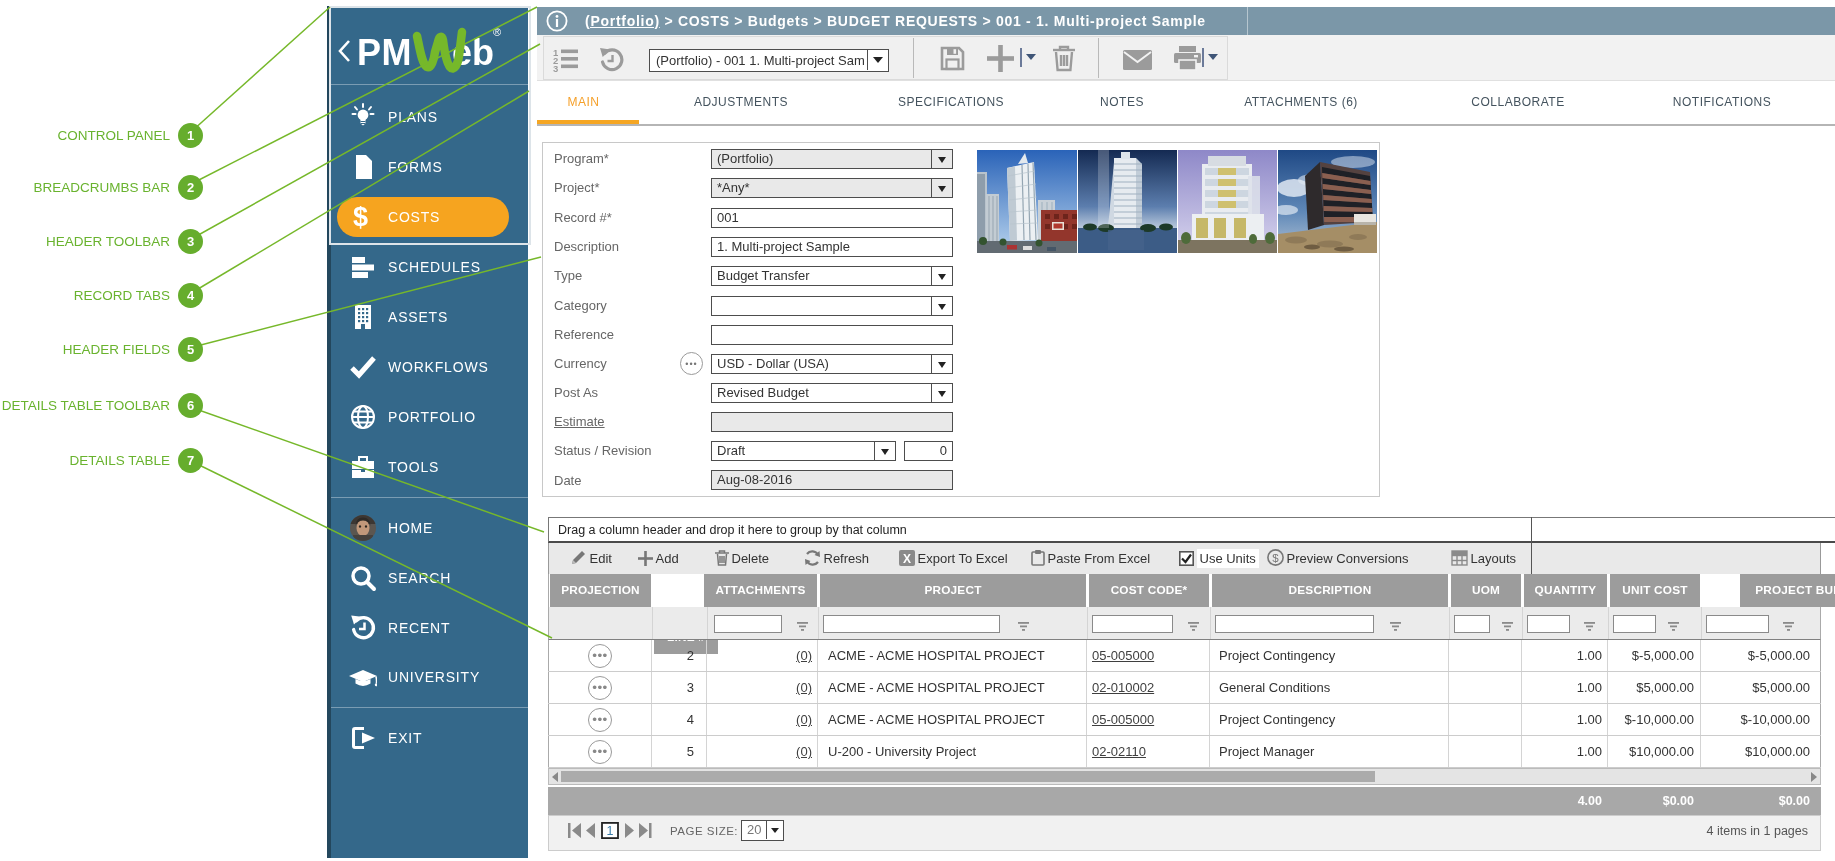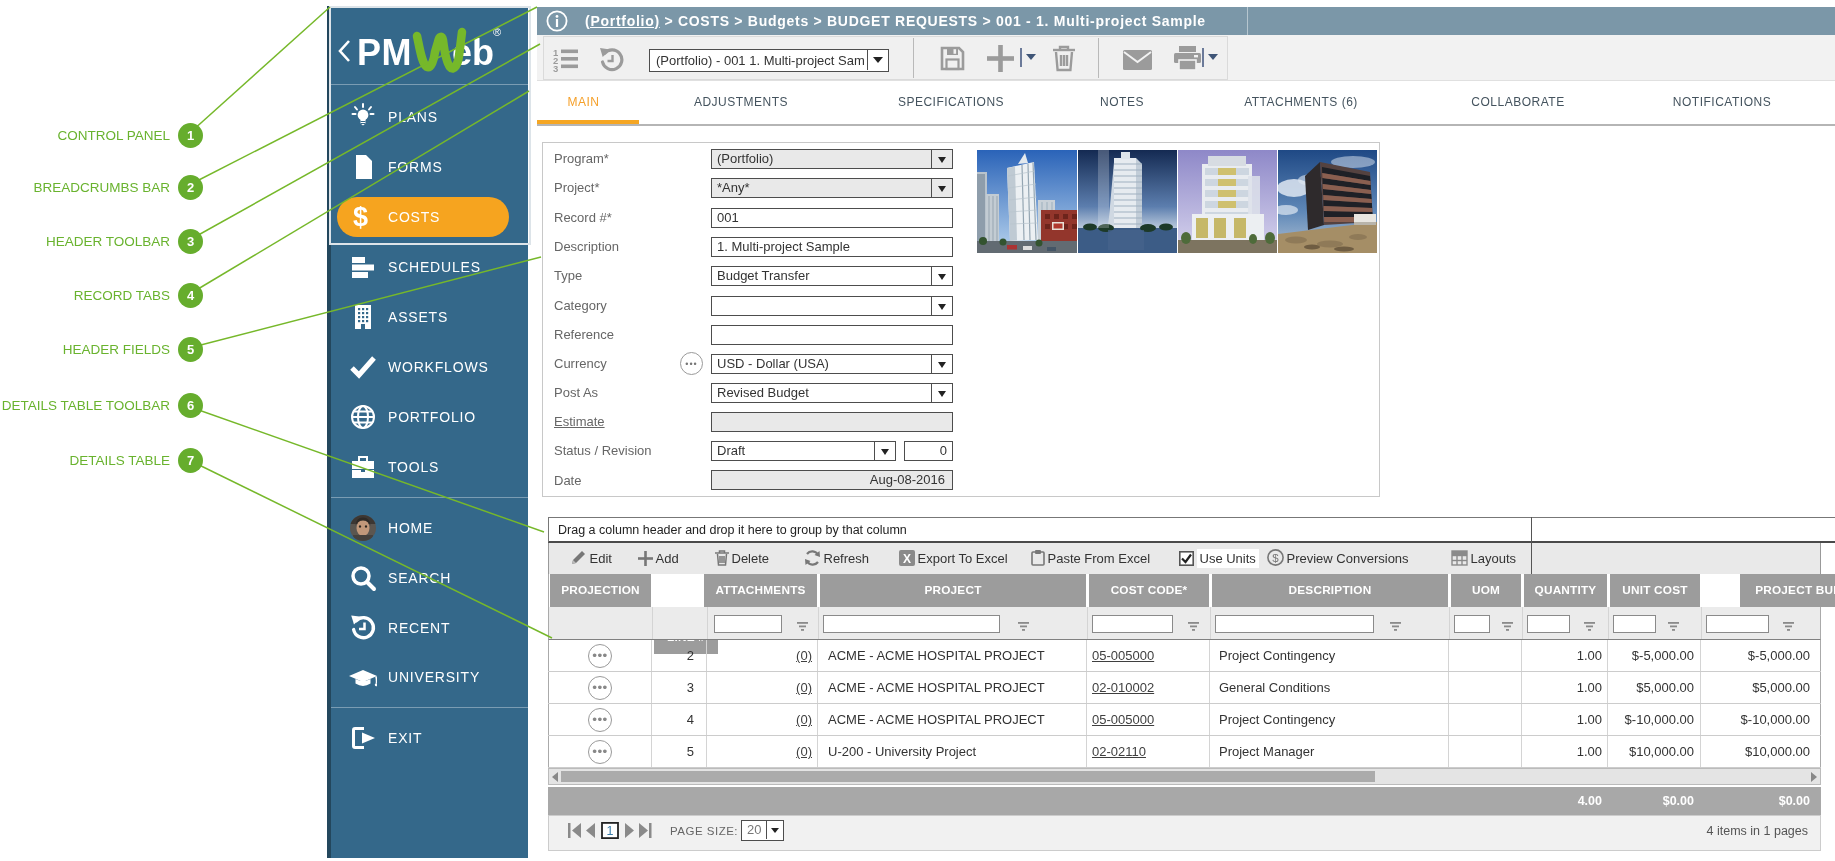--- a/index.html
+++ b/index.html
@@ -355,21 +355,21 @@
  <div class="ffield" style="top:123px">Budget Transfer<div class="selarrow"></div></div>
  <div class="ffield" style="top:153px">
         <div class="selarrow"></div>
       </div>
  <div class="ffield" style="top:182px"></div>
  <div class="ffield" style="top:211px">USD - Dollar (USA)<div class="selarrow"></div></div>
  <div class="ffield" style="top:240px">Revised Budget<div class="selarrow"></div></div>
  <div class="ffield gray" style="top:269px"></div>
  <div class="ffield" style="top:298px;width:185px;">Draft<div class="selarrow"></div></div>
  <div class="ffield" style="top:298px;left:361px;width:49px;text-align:right;padding-right:5px;">0</div>
- <div class="ffield gray" style="top:327px;text-align:right;padding-right:7px;">Aug-08-2016</div>
+ <div class="ffield gray" style="top:327px;padding-right:7px;">Aug-08-2016</div>
  <div style="position:absolute;left:137px;top:209px;width:23px;height:23px;border:1px solid #9a9a9a;border-radius:50%;background:#fff;">
         <span style="position:absolute;width:100%;text-align:center;top:50%;transform:translateY(-50%);font-size:9px;letter-spacing:1px;color:#777;line-height:0;">•••</span>
       </div>
 
 <div style="position:absolute;left:434px;top:7px;width:400px;height:103px;">
 <svg width="100" height="103" viewBox="0 0 100 103" style="position:absolute;left:0;top:0">
  <defs>
             <linearGradient id="sky1" x1="0" y1="0" x2="0" y2="1">
               <stop offset="0" stop-color="#2a63b8"></stop>
               <stop offset="1" stop-color="#b8d4ee"></stop>

